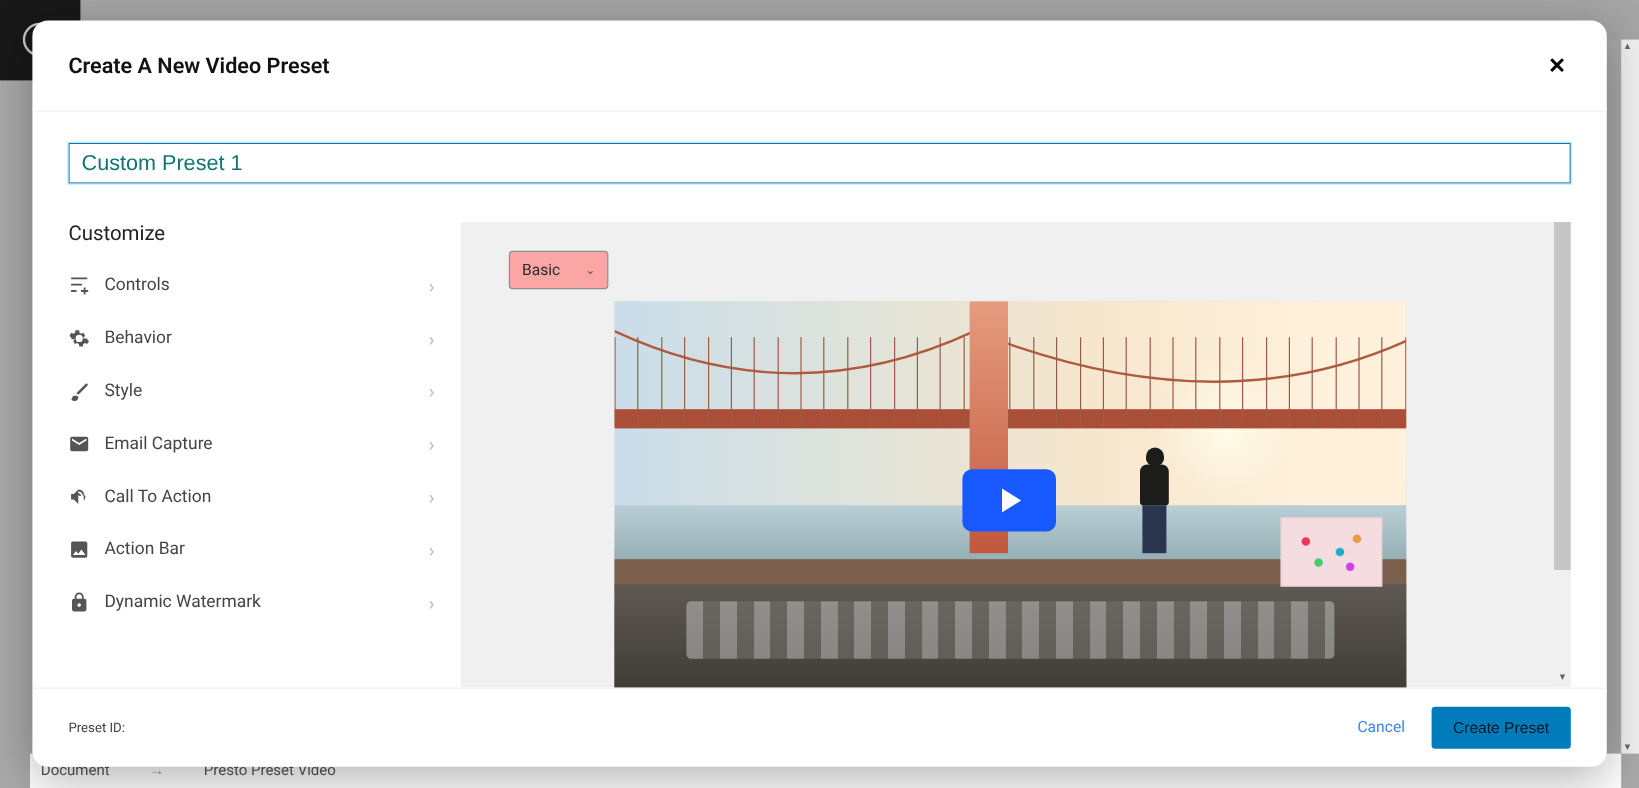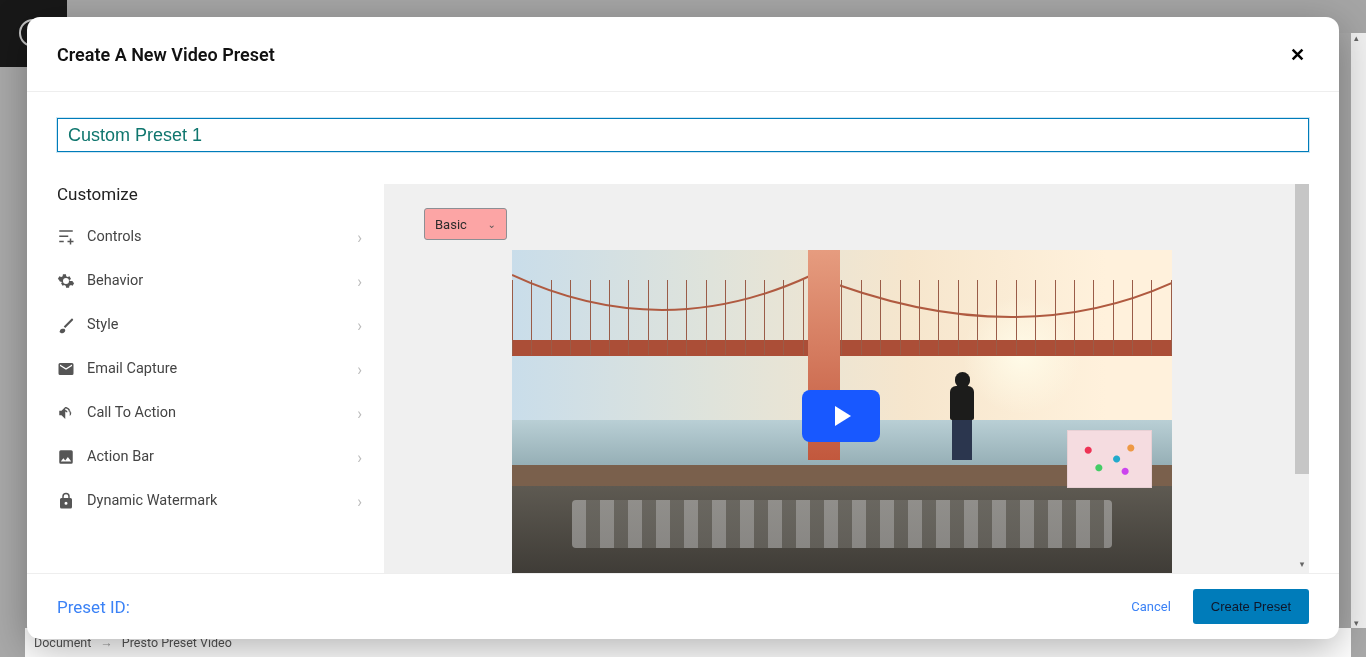--- a/index.html
+++ b/index.html
@@ -7,21 +7,21 @@
   body { background:#a9a9a9; }
 
   .wp-bar { position:absolute; top:0; left:0; right:0; height:33px; background:#a5a5a5; }
   .wp-logo { position:absolute; top:0; left:0; width:67px; height:67px; background:#181818; }
   .wp-circle { width:28px; height:28px; border:2px solid #c5c5c5; border-radius:50%; margin:19px; }
   .wp-top-right { position:absolute; top:33px; right:30px; display:flex; gap:10px; }
   .wp-top-blue { width:56px; height:30px; background:#007cba; }
   .wp-top-dark { width:33px; height:30px; background:#1e1e1e; }
   .wp-top-left { position:absolute; top:33px; left:100px; width:26px; height:12px; background:#007cba; }
 
-  .doc-bar { position:absolute; bottom:0; left:25px; right:15px; height:29px; background:#fff; display:flex; align-items:center; font-size:12.5px; color:#555; padding-left:9px; }
+  .doc-bar { position:absolute; bottom:0; left:25px; right:15px; height:29px; background:#fff; display:flex; align-items:center; font-size:12.5px; color:#555; padding-left:9px;gap:24px; }
   .doc-bar .arrow { margin:0 9px; color:#999; }
 
   .right-scroll { position:absolute; top:33px; right:0; bottom:29px; width:15px; background:#f0f0f0; }
   .right-scroll::before{content:"▴"; position:absolute; top:0; left:3px; font-size:9px; color:#666;}
   .right-scroll::after{content:"▾"; position:absolute; bottom:0; left:3px; font-size:9px; color:#666;}
 
   .modal-back { position:absolute; inset:0; }
   .modal { position:absolute; top:17px; left:27px; right:27px; bottom:18px; background:#fff; border-radius:13px; box-shadow:0 10px 40px rgba(0,0,0,.3); display:flex; flex-direction:column; }
 
   .modal-header { padding:23px 30px 22px 30px; border-bottom:1px solid #eee; display:flex; justify-content:space-between; align-items:center; }
@@ -75,21 +75,21 @@
      radial-gradient(circle at 20% 30%, #e35 0 3px, transparent 4px),
      radial-gradient(circle at 60% 50%, #2ac 0 3px, transparent 4px),
      radial-gradient(circle at 80% 25%, #e94 0 3px, transparent 4px),
      radial-gradient(circle at 35% 70%, #4c6 0 3px, transparent 4px),
      radial-gradient(circle at 72% 78%, #c4e 0 3px, transparent 4px);}
 
   .play-big { position:absolute; top:140px; left:290px; width:78px; height:52px; background:#1858ff; border-radius:8px; display:flex; align-items:center; justify-content:center; cursor:pointer;}
   .play-big::after{content:""; border-left:16px solid #fff; border-top:10px solid transparent; border-bottom:10px solid transparent; margin-left:4px;}
 
   .modal-footer { height:66px; border-top:1px solid #eee; display:flex; align-items:center; padding:0 30px; }
-  .preset-id { font-size:17px; color:#3b82f6; }
+  .preset-id { font-size:11px; color:#404040; }
   .footer-spacer { flex:1; }
   .btn-cancel { color:#3b82f6; font-size:13px; margin-right:22px; cursor:pointer; }
   .btn-primary { background:#007cba; color:#0f172a; font-size:13px; padding:10px 18px; border:none; border-radius:3px; cursor:pointer; }
 
 </style>
 </head>
 <body>
 
 <div class="wp-bar"></div>
 <div class="wp-logo">

